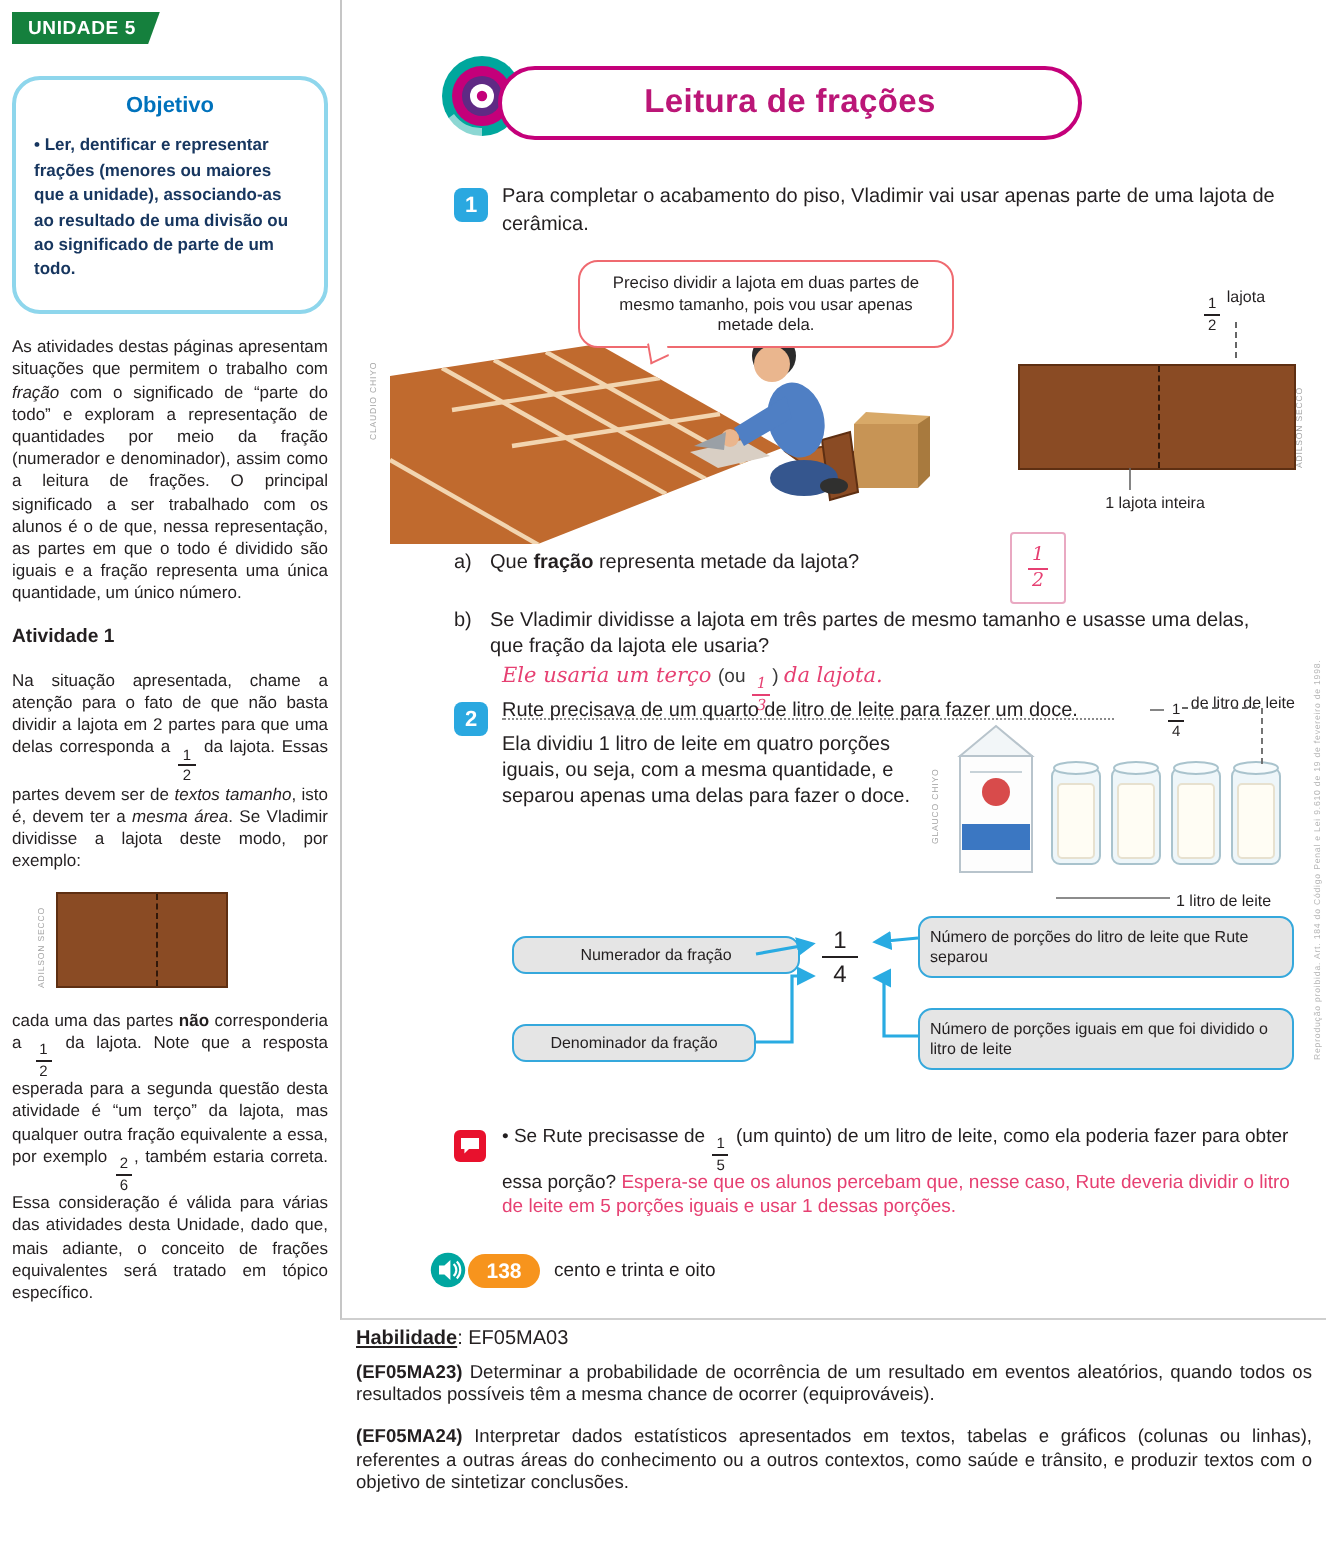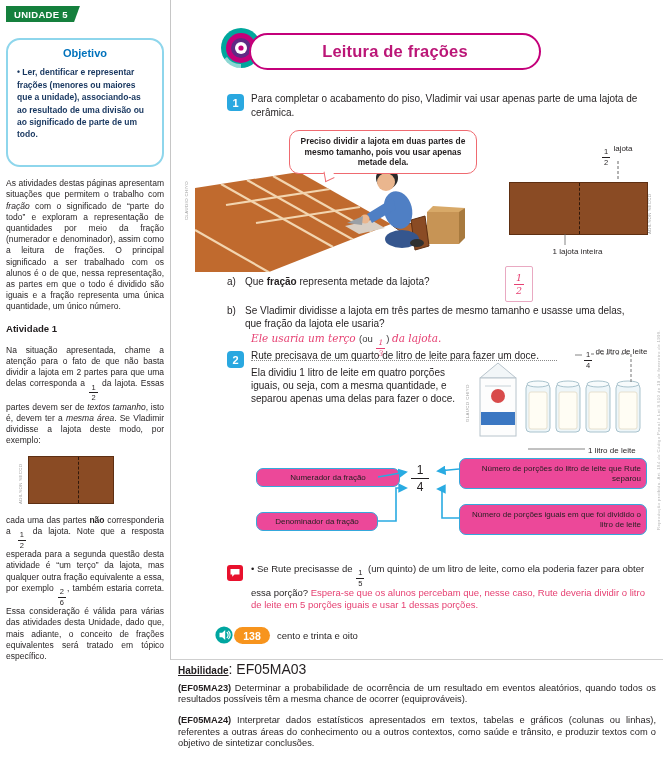--- a/index.html
+++ b/index.html
@@ -7,21 +7,21 @@
     width:663px;height:778px;background:#ffffff;color:#231f20;
     font-family:"Liberation Sans", sans-serif;position:relative;overflow:hidden;
   }
   .root{position:absolute;inset:0;}
 
   
   .sidebar{position:absolute;left:6px;top:6px;width:158px;font-size:8.5px;line-height:11.2px;text-align:justify;}
   .unit-badge{display:inline-block;background:#15803d;color:#fff;font-weight:bold;
     font-size:9.5px;letter-spacing:.3px;padding:2.5px 12px 2.5px 8px;
     clip-path:polygon(0 0,100% 0,92% 100%,0 100%);}
-  .objetivo{margin-top:16px;border:2px solid #8ed6ec;border-radius:14px;padding:8px 9px 13px;min-height:104px;}
+  .objetivo{margin-top:16px;border:2px solid #8ed6ec;border-radius:14px;padding:8px 9px 3px;min-height:104px;}
   .objetivo-title{text-align:center;color:#0072bc;font-weight:bold;font-size:11px;margin-bottom:7px;}
   .objetivo-text{color:#17365f;font-weight:bold;font-size:8.5px;line-height:12.4px;text-align:left;}
   .sb-p{margin:11px 0 0 0;}
   .sb-h{font-weight:bold;font-size:9.6px;margin-top:10px;text-align:left;}
   .sb-fig{position:relative;margin:9px 0 2px 22px;width:86px;height:48px;}
   .sb-tile{position:absolute;inset:0;background:#8a4b24;border:1px solid #5e2f12;}
   .sb-dash{position:absolute;top:0;bottom:0;left:58%;border-left:1.6px dashed #31180a;}
   .v-credit{writing-mode:vertical-rl;transform:rotate(180deg);font-size:4.3px;color:#a3a3a3;letter-spacing:.4px;line-height:1;}
   .sb-credit{position:absolute;left:-9px;bottom:0;height:48px;}
 
@@ -39,21 +39,21 @@
   .hdr-diamond{left:93px;top:61px;width:7px;height:7px;background:#c4007a;transform:rotate(45deg);}
   .hdr-pill{left:78px;top:33px;width:288px;height:33px;border:2px solid #c4007a;border-radius:19px;
     display:flex;align-items:center;justify-content:center;background:#fff;}
   .hdr-title{color:#bb1677;font-weight:bold;font-size:16.5px;letter-spacing:.2px;}
   .ex-num{width:17px;height:17px;background:#2aa8e0;border-radius:4px;color:#fff;font-weight:bold;font-size:11px;
     display:flex;align-items:center;justify-content:center;}
   .ex1-num{left:56px;top:94px;}
   .ex1-text{left:80px;top:92px;width:392px;font-size:10px;line-height:13.5px;}
   .scene{left:24px;top:126px;width:272px;height:146px;}
   .bubble{left:118px;top:130px;width:172px;background:#fff;border:1.5px solid #ef6a70;border-radius:10px;
-    padding:5px 7px;font-size:8.4px;line-height:10.6px;text-align:center;font-weight:bold;}
+    padding:5px 7px;font-size:8.4px;line-height:10.6px;text-align:center;}
   .bubble::after{content:"";position:absolute;left:34px;bottom:-7px;width:9px;height:9px;background:#fff;
     border-left:1.5px solid #ef6a70;border-bottom:1.5px solid #ef6a70;transform:rotate(-25deg) skewX(-15deg);}
   .half-label{left:430px;top:144px;font-size:8px;white-space:nowrap;}
   .tile1{left:338px;top:182px;width:137px;height:51px;background:#8a4b24;border:1px solid #5e2f12;}
   .tile1-dash{position:absolute;top:0;bottom:0;left:50%;border-left:1.6px dashed #31180a;}
   .tile1-label{left:338px;top:247px;width:137px;text-align:center;font-size:8px;}
   .qrow{display:flex;font-size:10px;line-height:13px;}
   .q-letter{width:18px;flex:0 0 18px;}
   .qa{left:56px;top:275px;width:420px;}
   .qb{left:56px;top:304px;width:414px;}
@@ -61,22 +61,22 @@
     display:flex;align-items:center;justify-content:center;}
   .ans{color:#e64072;font-family:"DejaVu Serif", serif;font-style:italic;}
   .ansb{left:80px;top:332px;width:306px;font-size:10.5px;border-bottom:1px dotted #8a8a8a;padding-bottom:3px;white-space:nowrap;}
   .ansb .plain{color:#3a3a3a;font-family:"Liberation Sans",sans-serif;font-style:normal;font-size:9.5px;}
   .ex2-num{left:56px;top:351px;}
   .ex2-line1{left:80px;top:350px;width:340px;font-size:10px;white-space:nowrap;}
   .ex2-para{left:80px;top:366px;width:206px;font-size:10px;line-height:13px;text-align:left;}
   .milk{left:303px;top:356px;width:172px;height:88px;}
   .quarter-label{left:412px;top:347px;font-size:8px;white-space:nowrap;}
   .liter-label{left:417px;top:446px;font-size:8px;white-space:nowrap;}
-  .dg-box{background:#ec4899;border:1.2px solid #35a8dc;border-radius:7px;font-size:8px;line-height:9.8px;
-    display:flex;align-items:center;justify-content:center;text-align:right;padding:2px 5px;box-sizing:border-box;}
+  .dg-box{background:#e5e5e5;border:1.2px solid #35a8dc;border-radius:7px;font-size:8px;line-height:9.8px;
+    display:flex;align-items:center;justify-content:center;text-align:left;padding:2px 5px;box-sizing:border-box;}
   .dg-l1{left:85px;top:468px;width:144px;height:19px;}
   .dg-l2{left:85px;top:512px;width:122px;height:19px;}
   .dg-r1{left:288px;top:458px;width:188px;height:31px;}
   .dg-r2{left:288px;top:504px;width:188px;height:31px;}
   .dgfrac{left:240px;top:464px;width:18px;text-align:center;font-size:12px;line-height:1;}
   .dgfrac .n{display:block;border-bottom:1.2px solid #231f20;padding-bottom:2px;}
   .dgfrac .d{display:block;padding-top:2px;}
   .note-icon{left:56px;top:565px;width:16px;height:16px;}
   .note-text{left:80px;top:563px;width:398px;font-size:9.5px;line-height:12px;text-align:left;}
   .note-ans{color:#e64072;}
@@ -86,21 +86,21 @@
   .page-words{left:106px;top:630px;font-size:9.5px;}
   .overlay{left:0;top:0;width:493px;height:659px;pointer-events:none;}
   .credit-scene{left:14px;top:150px;height:70px;}
   .credit-tile-right{left:477px;top:184px;height:50px;}
   .credit-milk{left:295px;top:362px;height:60px;}
   .copyright{left:486px;top:140px;height:390px;color:#b5b5b5;}
 
   
   .bottom{position:absolute;left:178px;top:664px;width:478px;font-size:9.3px;line-height:11.6px;text-align:justify;}
   .hab-label{font-weight:bold;text-decoration:underline;font-size:10px;}
-  .hab-value{font-size:14px;}
+  .hab-value{font-size:10px;}
   .continuation{font-weight:bold;font-size:7.7px;margin-top:7px;letter-spacing:.2px;}
   .ef-p{margin-top:5px;}
   .ef-code{font-weight:bold;}
 </style>
 </head>
 <body>
 
 <div class="root">
 
   <aside class="sidebar">

